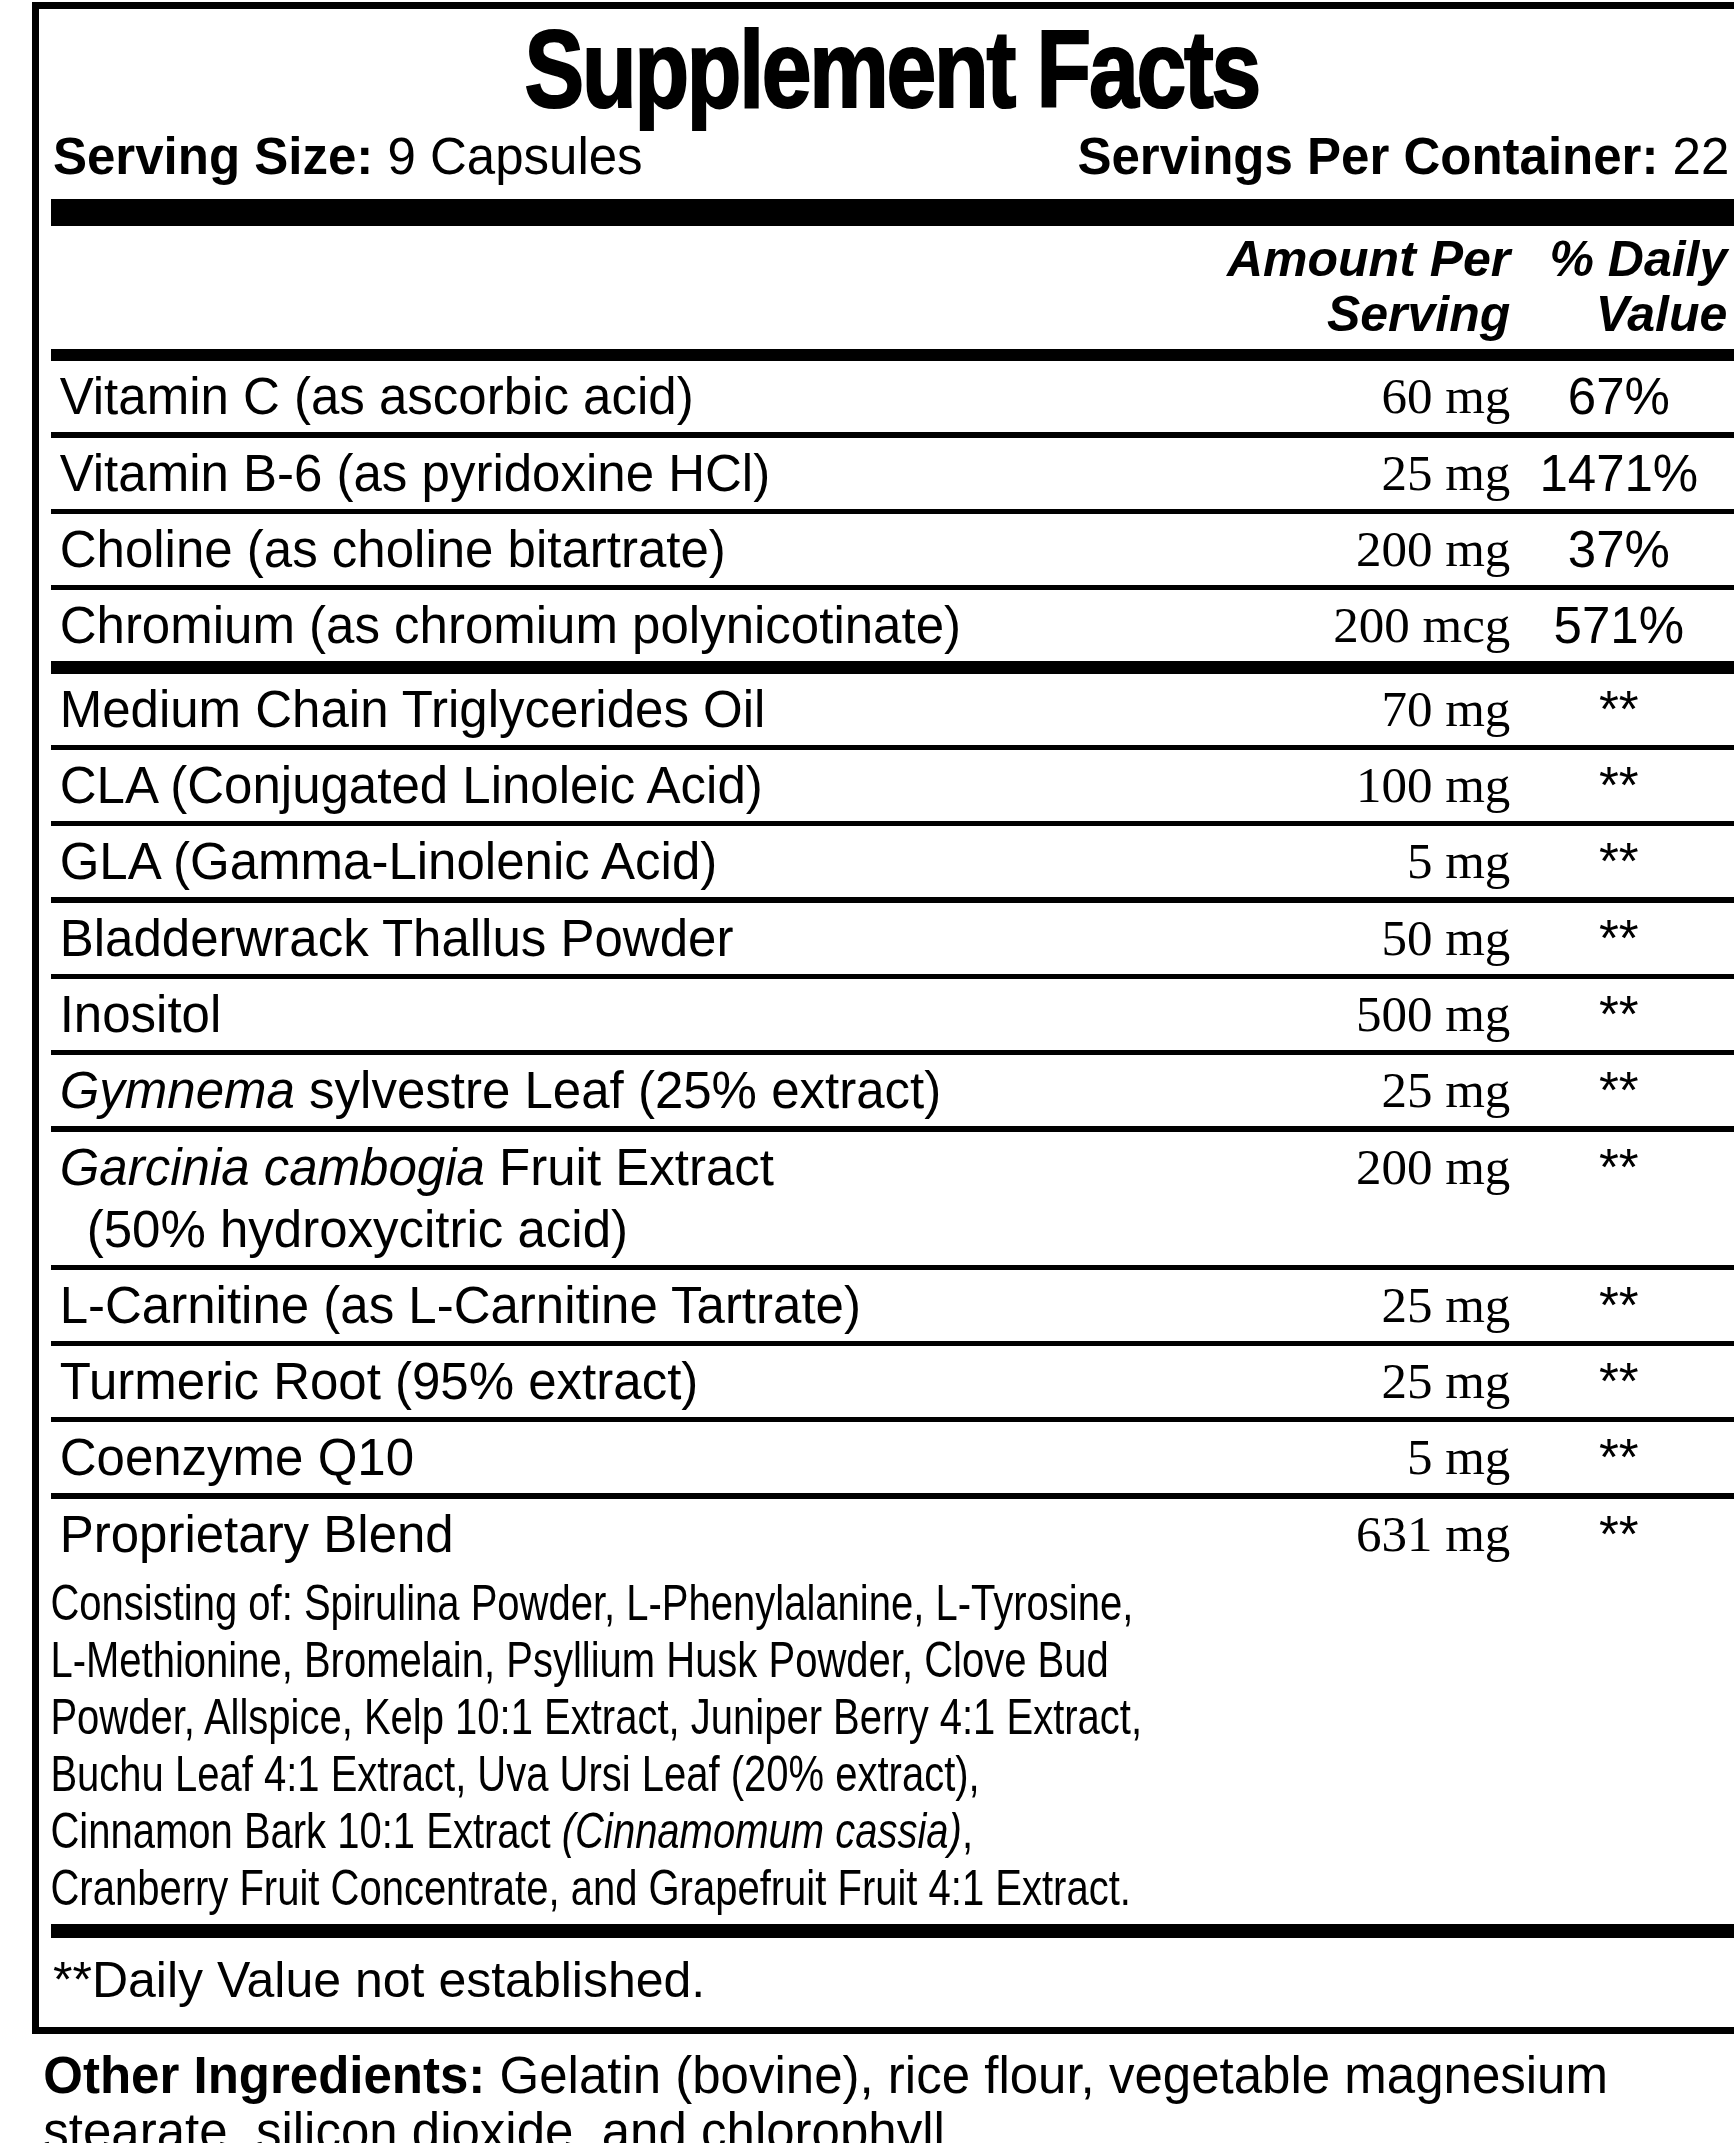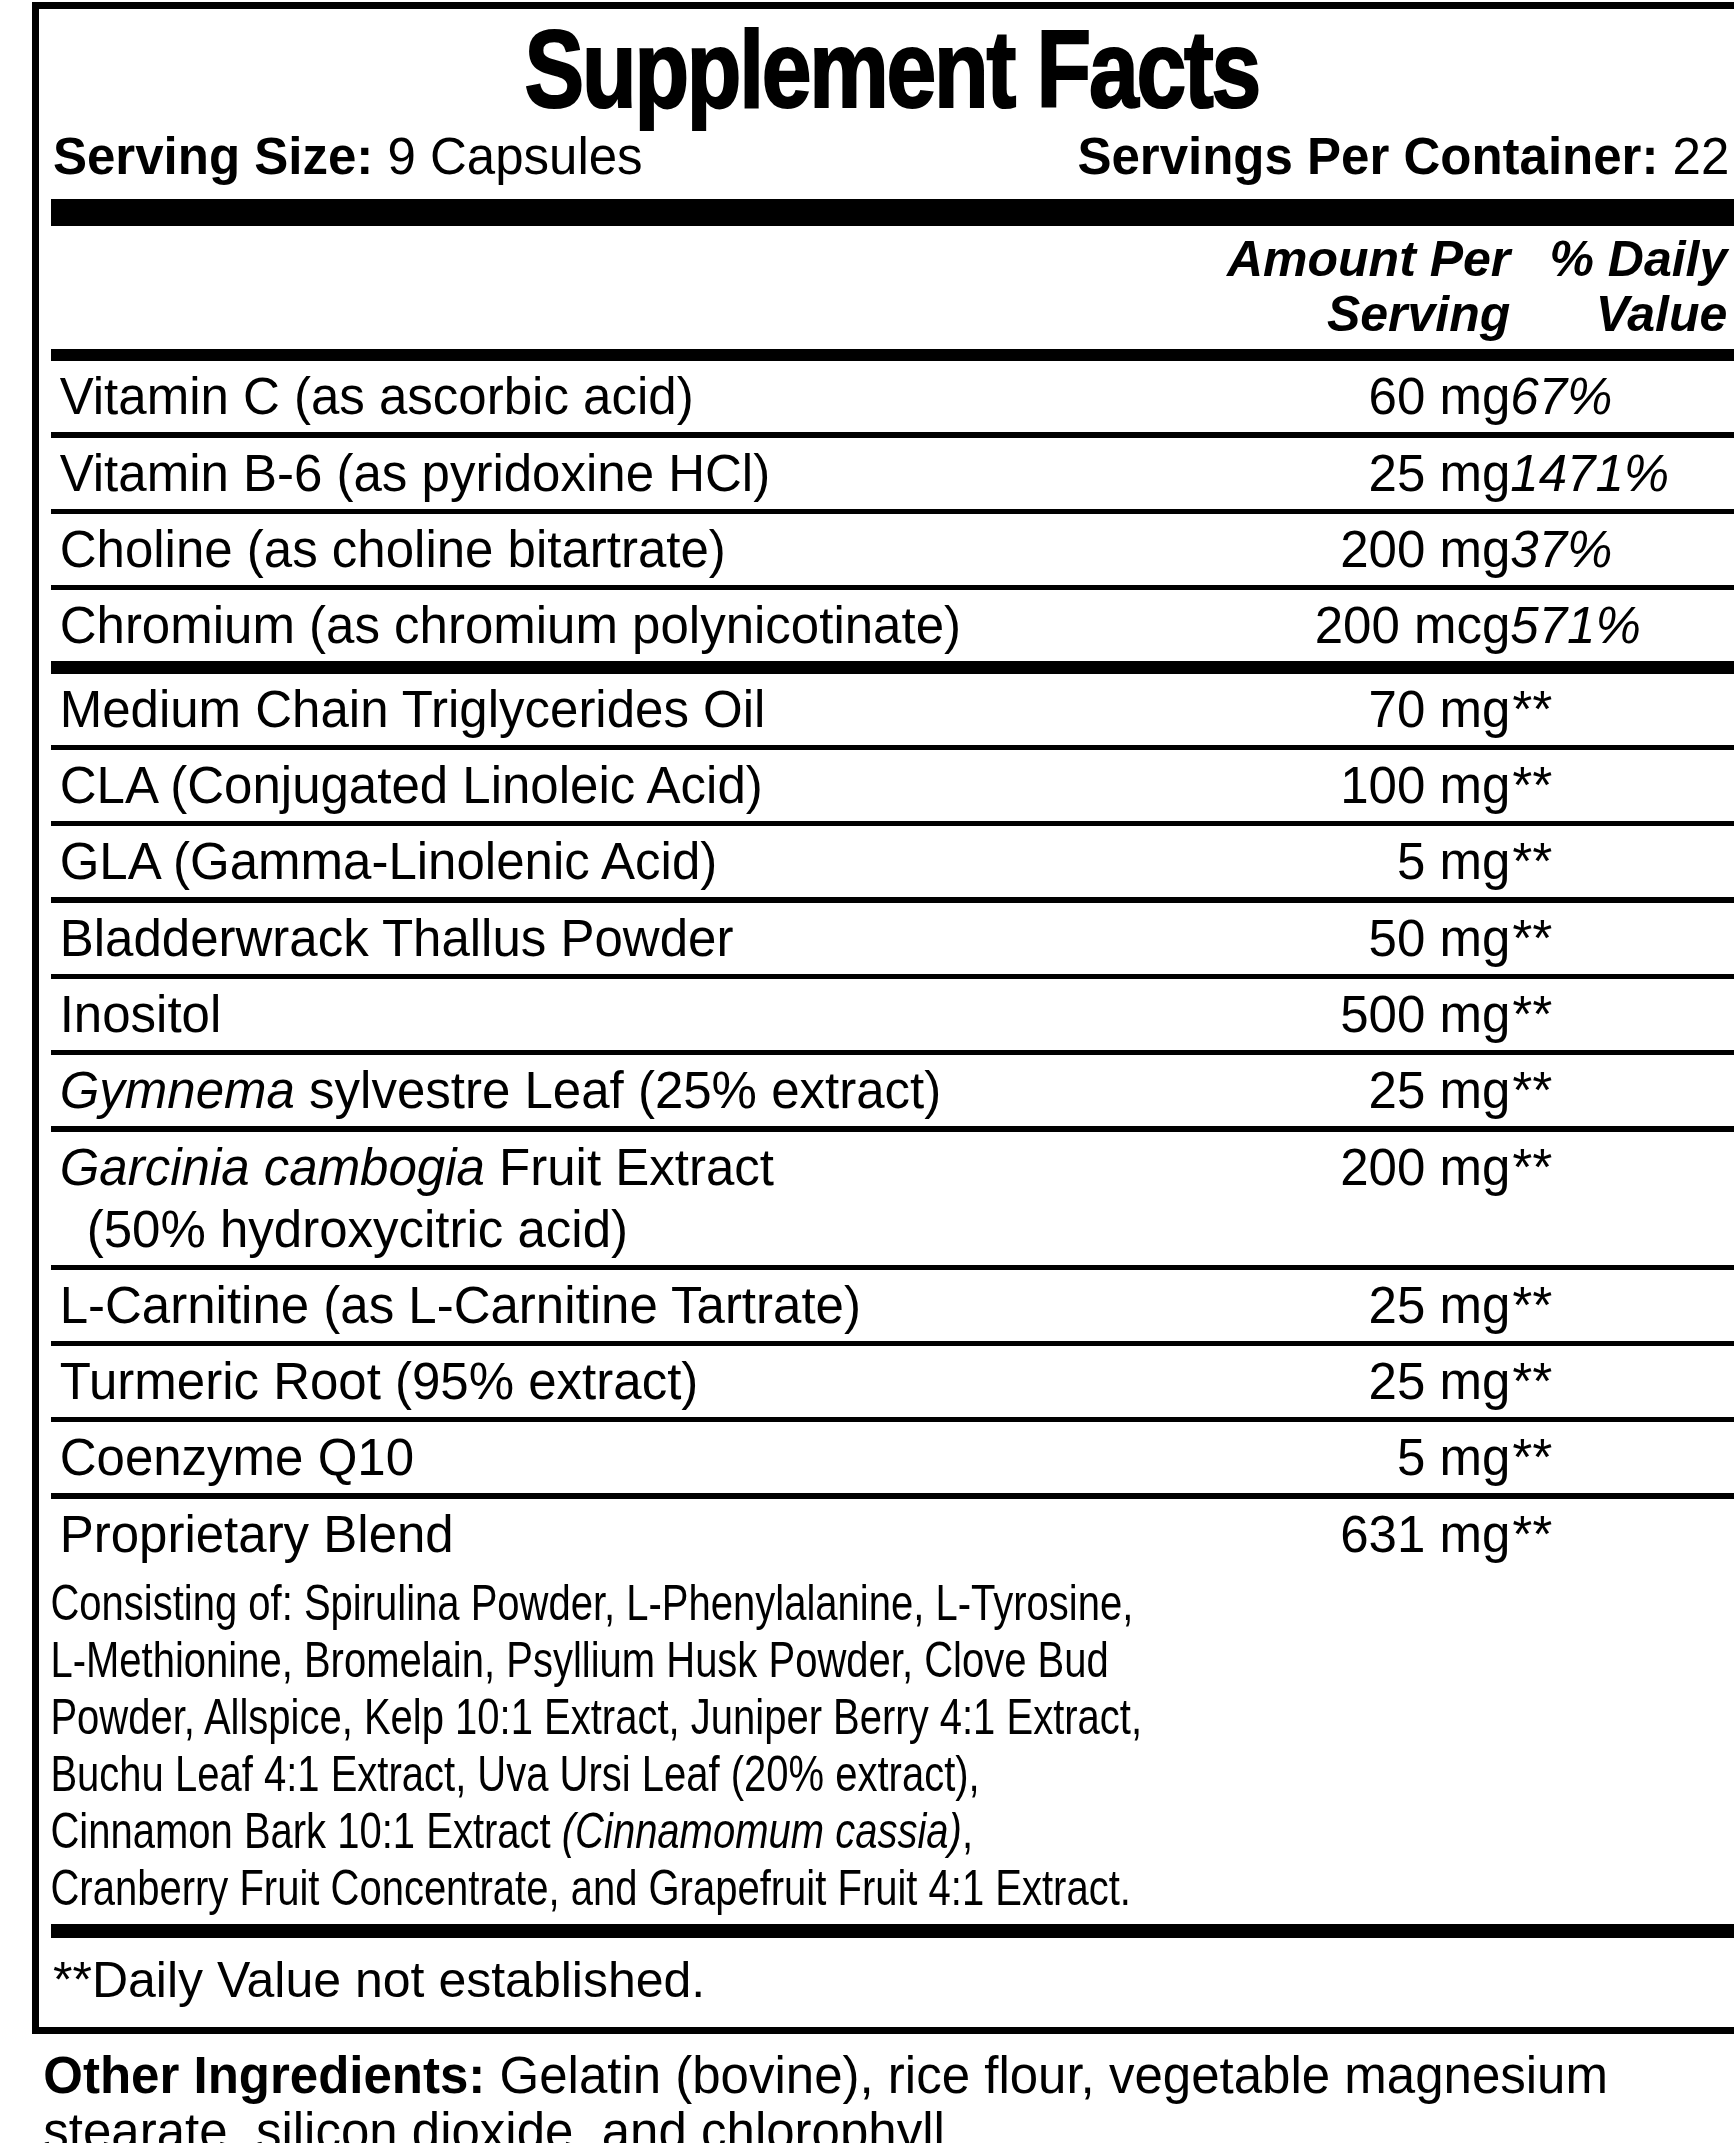--- a/index.html
+++ b/index.html
@@ -18,22 +18,22 @@
   .med{height:12.5px;}
   .med2{height:14.3px;}
   .sep{height:5.3px;background:#000;margin-left:12.5px;}
   .grid{display:grid;grid-template-columns:1fr auto 217px;align-items:start;
         padding:9px 18px 9px 21px;}
   .header-row{font-weight:bold;font-size:50px;line-height:55px;padding:5.3px 18px 7.1px 14.3px;}
   .amount-h,.dv-h{text-align:right;white-space:nowrap;font-style:italic;}
   .row{font-size:51px;line-height:53px;}
   .name{padding-right:27px;}
   .sub{padding-left:27px;margin-top:9px;}
-  .amt{text-align:center;white-space:nowrap;}
-  .dv{text-align:left;white-space:nowrap;font-style:italic;}
+  .amt{text-align:center;white-space:nowrap;font-family:Liberation Serif, serif;}
+  .dv{text-align:center;white-space:nowrap;}
   .it{font-style:italic;}
   .desc{font-size:50px;line-height:57px;font-weight:normal;
         width:125%;transform:scaleX(0.8);transform-origin:0 0;
         padding:5.3px 0 7.1px 14.3px;}
   .footnote{font-size:50px;line-height:53px;padding:16px 18px 19.6px 14.3px;}
   .other{font-size:51px;line-height:56px;margin-top:14.3px;padding:0 21.4px 0 14.3px;}
 </style>
 </head>
 <body>
 

